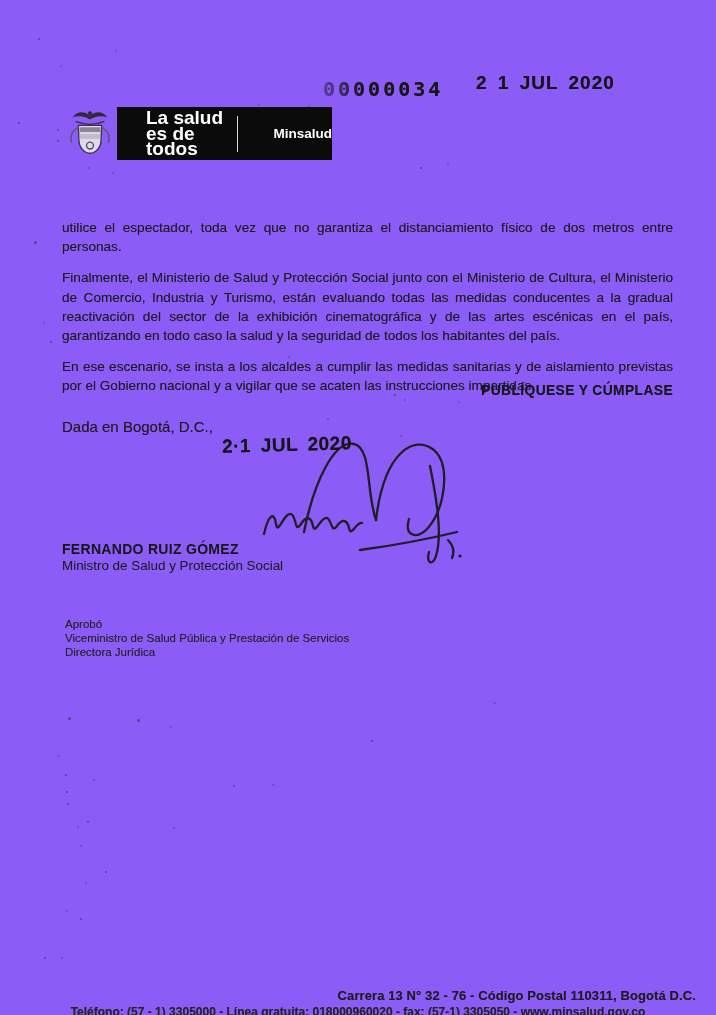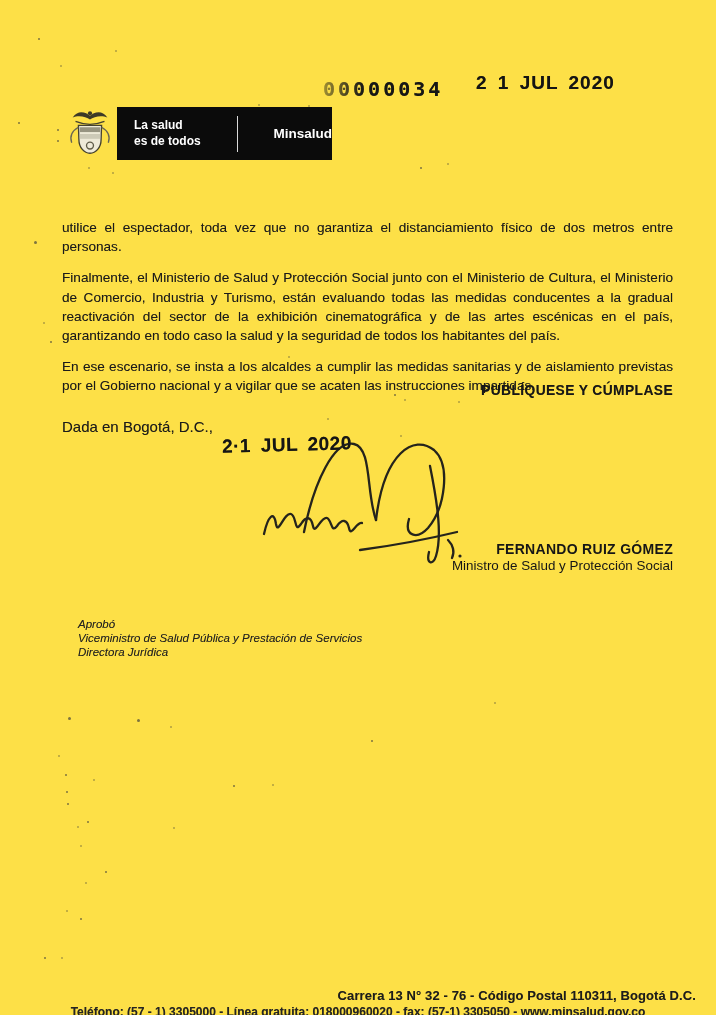--- a/index.html
+++ b/index.html
@@ -1,18 +1,18 @@
 <!DOCTYPE html>
 <html><head>
 <meta charset="utf-8">
 <style>
   html,body{margin:0;padding:0;background:#e8e8e8;}
   .page{
     position:relative;width:716px;height:1015px;margin:0 auto;
-    background:#fde047;overflow:hidden;
+    background:#8b5cf6;overflow:hidden;
     font-family:"Liberation Sans",sans-serif;color:#1e1e1e;
   }
   .page *{box-sizing:border-box;}
 
   
   .stamp-number{
     position:absolute;left:323px;top:77px;
     font-family:"DejaVu Sans Mono",monospace;font-weight:700;font-size:20px;
     letter-spacing:3px;color:#161616;white-space:nowrap;
     -webkit-mask-image:linear-gradient(90deg,rgba(0,0,0,.40) 0%,rgba(0,0,0,.70) 16%,#000 34%);
@@ -24,21 +24,21 @@
     font-weight:700;font-size:19px;letter-spacing:1px;word-spacing:4px;
     color:#141414;white-space:nowrap;text-shadow:0 0 .5px rgba(0,0,0,.5);
   }
 
   
   .coat{position:absolute;left:64px;top:107px;width:52px;height:54px;opacity:.88;filter:blur(.3px);}
   .logo-box{
     position:absolute;left:117px;top:107px;width:215px;height:53px;
     background:#0b0b0b;display:flex;align-items:center;color:#fff;
   }
-  .logo-tagline{width:120px;padding-left:17px;font-weight:700;font-size:12px;line-height:15.5px;}
+  .logo-tagline{width:120px;padding-left:29px;font-weight:700;font-size:19px;line-height:15.5px;}
   .logo-divider{width:1px;height:36px;background:rgba(255,255,255,.85);}
   .logo-brand{flex:1;text-align:right;font-weight:700;font-size:13.5px;}
 
   
   .body-text{
     position:absolute;left:62px;top:178px;width:611px;
     font-size:13.6px;line-height:19.2px;text-align:justify;color:#1b1b1b;
     text-shadow:0 0 .3px rgba(0,0,0,.35);
     margin-top:40px;
   }
@@ -55,32 +55,31 @@
   .stamp-date-sign{
     position:absolute;left:222px;top:434px;
     font-weight:700;font-size:19px;letter-spacing:.5px;word-spacing:4px;
     color:#151515;transform:rotate(-1.5deg);white-space:nowrap;
     text-shadow:0 0 .5px rgba(0,0,0,.5);
   }
 
   
   .signature{position:absolute;left:252px;top:428px;width:225px;height:140px;}
   .sig-block{
-    position:absolute;left:62px;top:541px;width:611px;text-align:right;
+    position:absolute;left:62px;top:541px;width:611px;text-align:left;
     color:#161616;
   }
   .sig-name{font-weight:700;font-size:14px;letter-spacing:.3px;line-height:16px;}
   .sig-title{font-size:13.4px;line-height:17px;}
 
   
   .approvals{
-    position:absolute;left:78px;top:618px;
+    position:absolute;left:65px;top:618px;
     font-size:11.5px;line-height:13.9px;color:#222;
     text-shadow:0 0 .3px rgba(0,0,0,.3);
-    font-style:italic;
   }
   .approvals div{white-space:nowrap;}
 
   
   .footer-address{
     position:absolute;left:0;right:20px;top:988px;text-align:right;
     font-weight:700;font-size:13px;color:#1c1c1c;letter-spacing:.1px;
     text-shadow:0 0 .3px rgba(0,0,0,.35);
   }
   .footer-contact{

